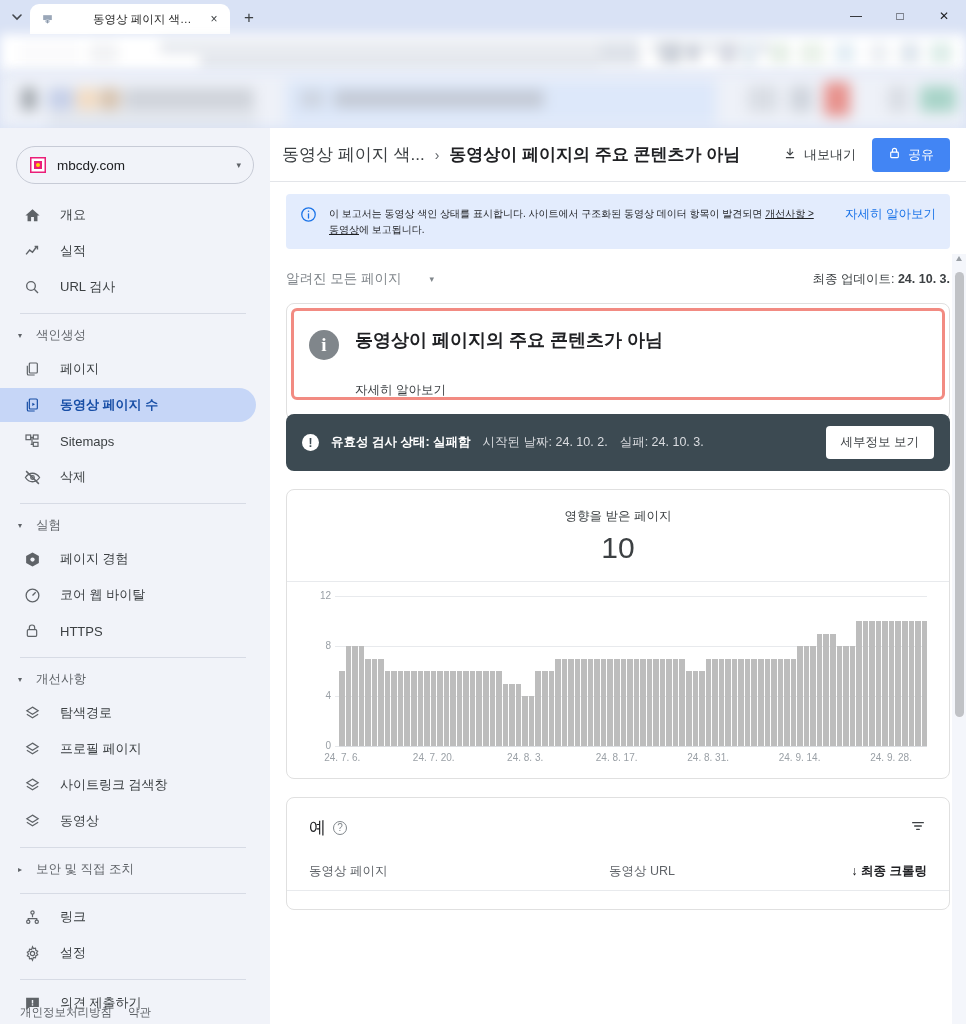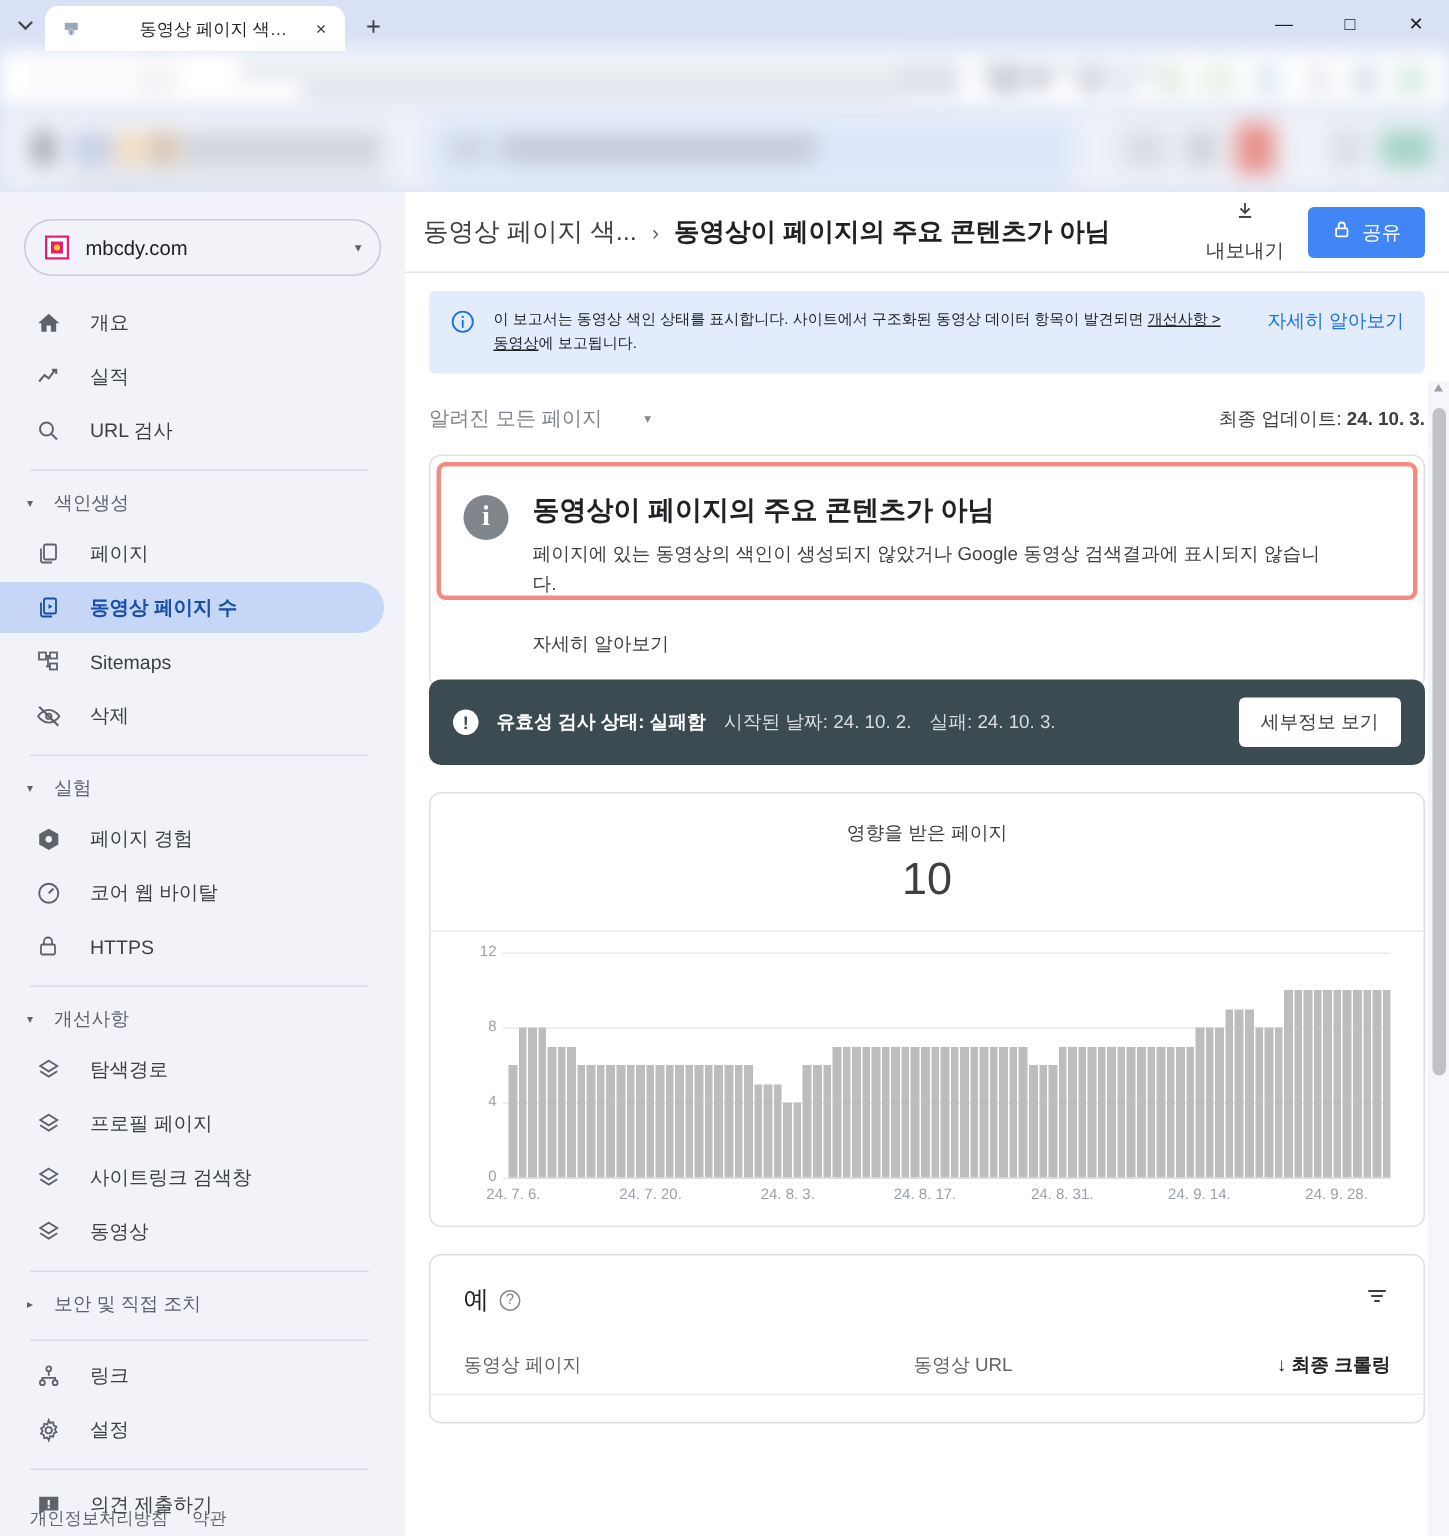--- a/index.html
+++ b/index.html
@@ -116,22 +116,22 @@
 
   .header {
     height: 54px; display: flex; align-items: center; padding: 0 16px 0 12px;
     border-bottom: 1px solid #e3e5e9;
   }
   .crumb { font-size: 17px; color: #3c4043; white-space: nowrap; }
   .crumb-sep { font-size: 14px; color: #5f6368; margin: 0 10px; }
   .crumb-current { font-size: 17px; color: #202124; font-weight: bold; white-space: nowrap; }
   .header-spacer { flex: 1; }
   .btn-export {
-    display: flex; align-items: center; gap: 7px; font-size: 13px; color: #3c4043;
-    padding: 6px 10px; border-radius: 4px; white-space: nowrap; flex-direction: column;
+    display: flex; align-items: flex-start; gap: 7px; font-size: 13px; color: #3c4043;
+    padding: 6px 10px; border-radius: 4px; white-space: nowrap;
   }
   .btn-share {
     display: flex; align-items: center; gap: 7px;
     background: #4285f4; color: #ffffff; font-size: 13px;
     padding: 8px 16px; border-radius: 4px; margin-left: 6px; white-space: nowrap;
   }
 
   .content { padding: 12px 16px 0 16px; position: relative; }
 
   .infobar {
@@ -600,21 +600,20 @@
             <span class="tri">▾</span>
           </span>
           <span class="last-update"><span>최종 업데이트: </span><b>24. 10. 3.</b></span>
         </div>
 
         <div class="status-card">
           <div class="status-top">
             <span class="status-icon">i</span>
             <div>
               <div class="status-title">동영상이 페이지의 주요 콘텐츠가 아님</div>
-              <div class="status-desc">페이지에 있는 동영상의 색인이 생성되지 않았거나 Google 동영상 검색결과에 표시되지 않습니다.</div>
             </div>
           </div>
           <div class="status-learn">자세히 알아보기</div>
           <div class="redbox"></div>
         </div>
 
         <div class="validation-bar">
           <span class="val-icon">!</span>
           <span class="val-label">유효성 검사 상태: 실패함</span>
           <span class="val-meta"><span>시작된 날짜: </span><span>24. 10. 2.</span></span>

